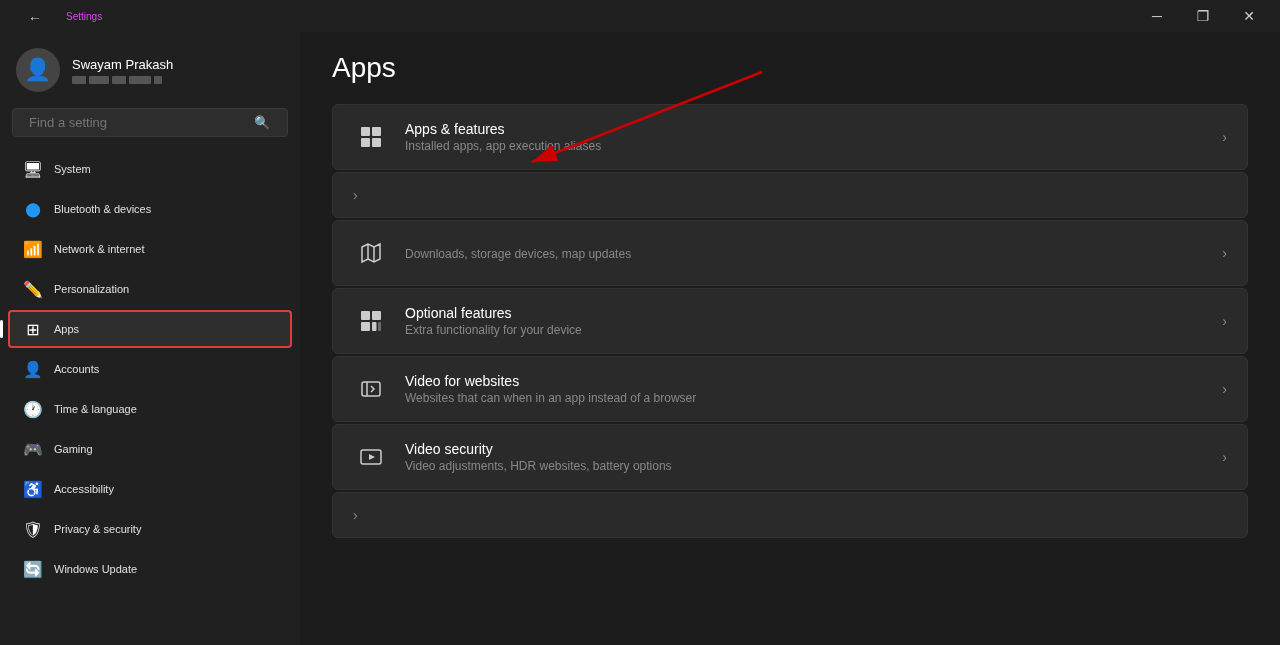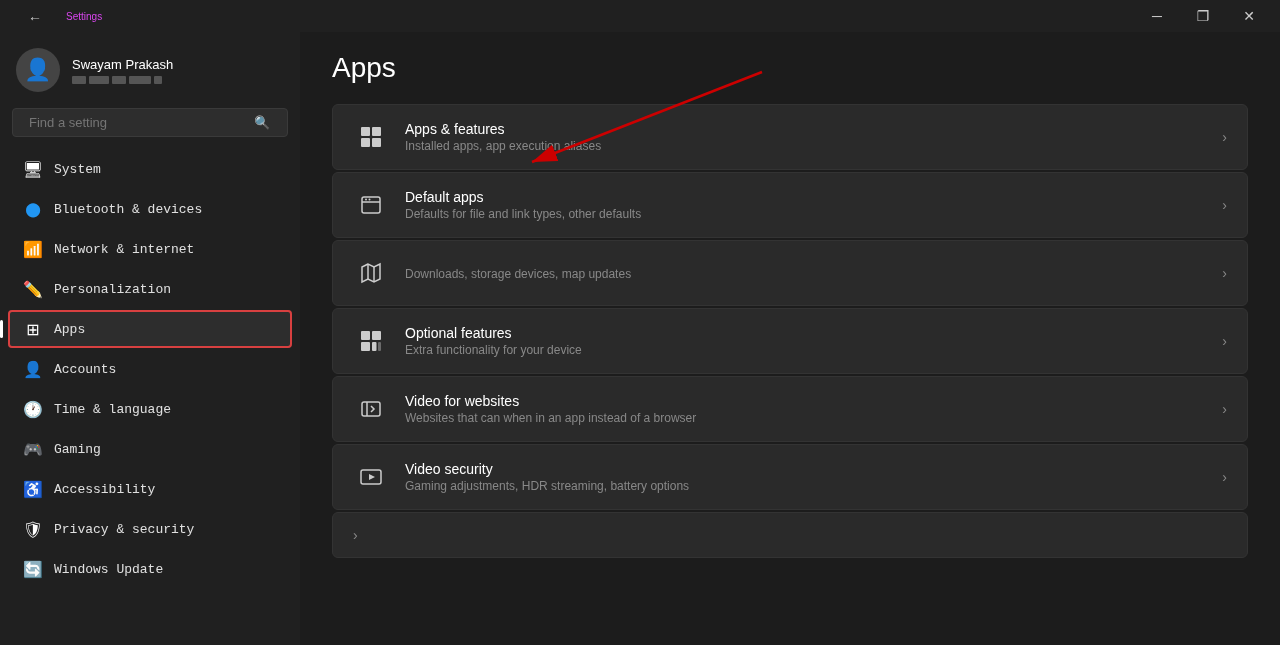--- a/index.html
+++ b/index.html
@@ -161,23 +161,22 @@
     .nav-icon {
       width: 18px;
       height: 18px;
       display: flex;
       align-items: center;
       justify-content: center;
       font-size: 16px;
       flex-shrink: 0;
     }
     .nav-label {
-      font-size: 13px;
+      font-size: 11px;
       color: #e0e0e0;
-      font-family: Liberation Mono, monospace;
     }
 
     
     .content {
       flex: 1;
       background: #1c1c1c;
       overflow-y: auto;
       padding: 20px 32px;
       position: relative;
     }
@@ -357,34 +356,20 @@
           </div>
           <div class="setting-text">
             <div class="setting-title">Apps &amp; features</div>
             <div class="setting-desc">Installed apps, app execution aliases</div>
           </div>
         </div>
         <span class="chevron">›</span>
       </div>
 
       <div class="setting-item">
-        <div class="setting-left">
-          <div class="setting-icon">
-            <svg width="24" height="24" viewBox="0 0 24 24" fill="#ccc">
-              <rect x="3" y="4" width="18" height="16" rx="2" fill="none" stroke="#ccc" stroke-width="1.5"></rect>
-              <line x1="3" y1="9" x2="21" y2="9" stroke="#ccc" stroke-width="1.5"></line>
-              <circle cx="7" cy="6.5" r="1" fill="#ccc"></circle>
-              <circle cx="10.5" cy="6.5" r="1" fill="#ccc"></circle>
-            </svg>
-          </div>
-          <div class="setting-text">
-            <div class="setting-title">Default apps</div>
-            <div class="setting-desc">Defaults for file and link types, other defaults</div>
-          </div>
-        </div>
         <span class="chevron">›</span>
       </div>
 
       <div class="setting-item">
         <div class="setting-left">
           <div class="setting-icon">
             <svg width="24" height="24" viewBox="0 0 24 24" fill="none" stroke="#ccc" stroke-width="1.5">
               <path d="M9 3L3 6v15l6-3 6 3 6-3V3l-6 3-6-3z"></path>
               <line x1="9" y1="3" x2="9" y2="18"></line>
               <line x1="15" y1="6" x2="15" y2="21"></line>
@@ -436,21 +421,21 @@
       <div class="setting-item">
         <div class="setting-left">
           <div class="setting-icon">
             <svg width="24" height="24" viewBox="0 0 24 24" fill="none" stroke="#ccc" stroke-width="1.5">
               <rect x="2" y="5" width="20" height="14" rx="2"></rect>
               <polygon points="10,9 10,15 16,12" fill="#ccc" stroke="none"></polygon>
             </svg>
           </div>
           <div class="setting-text">
             <div class="setting-title">Video security</div>
-            <div class="setting-desc">Gaming adjustments, HDR streaming, battery options</div>
+            <div class="setting-desc">Video adjustments, HDR websites, battery options</div>
           </div>
         </div>
         <span class="chevron">›</span>
       </div>
 
       <div class="setting-item">
         <span class="chevron">›</span>
       </div>
 
     </div>

